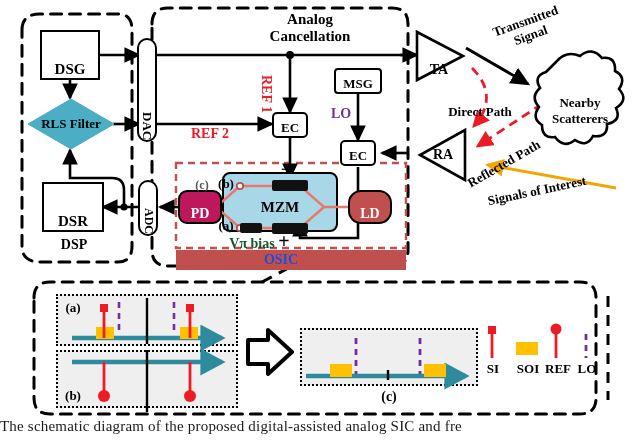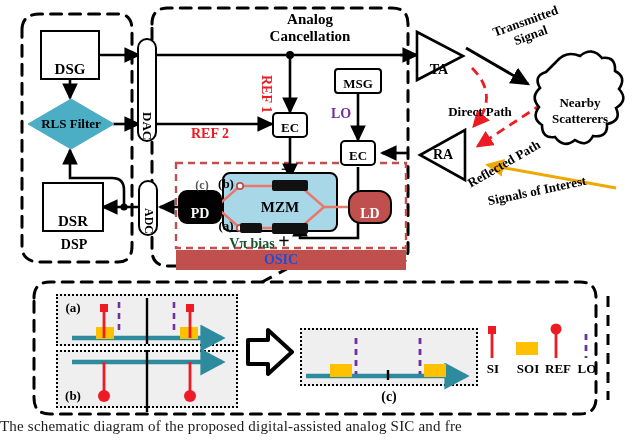--- a/index.html
+++ b/index.html
@@ -175,21 +175,21 @@
     <circle cx="240" cy="186" r="3.2" fill="#fff" stroke="#C0504D" stroke-width="1.8"></circle>
     <circle cx="240" cy="228" r="3.2" fill="#fff" stroke="#C0504D" stroke-width="1.8"></circle>
     <circle cx="207" cy="207" r="3.2" fill="#fff" stroke="#C0504D" stroke-width="1.8"></circle>
 
     <rect x="272" y="180" width="36" height="11" rx="2" fill="#111"></rect>
     <rect x="272" y="223" width="36" height="11" rx="2" fill="#111"></rect>
     <rect x="240" y="223" width="22" height="10" rx="2" fill="#111"></rect>
   </svg>
   <div class="lbl" style="left:248px;top:197px;width:64px;height:20px;font-size:15px;">MZM</div>
 
-  <div class="abs box" style="left:178px;top:190px;width:44px;height:34px;background:#000000;color:#fff;
+  <div class="abs box" style="left:178px;top:190px;width:44px;height:34px;background:#be185d;color:#fff;
               border-radius:9px;border-width:2.6px;font-size:14px;">
     <span>PD</span>
   </div>
 
   <div class="abs box" style="left:348px;top:190px;width:44px;height:34px;background:#C0504D;color:#fff;
               border-radius:13px;border-width:2.6px;font-size:14px;">
     <span>LD</span>
   </div>
 
   <div class="lbl" style="left:214px;top:176px;width:24px;height:16px;font-size:13px;">(b)</div>

